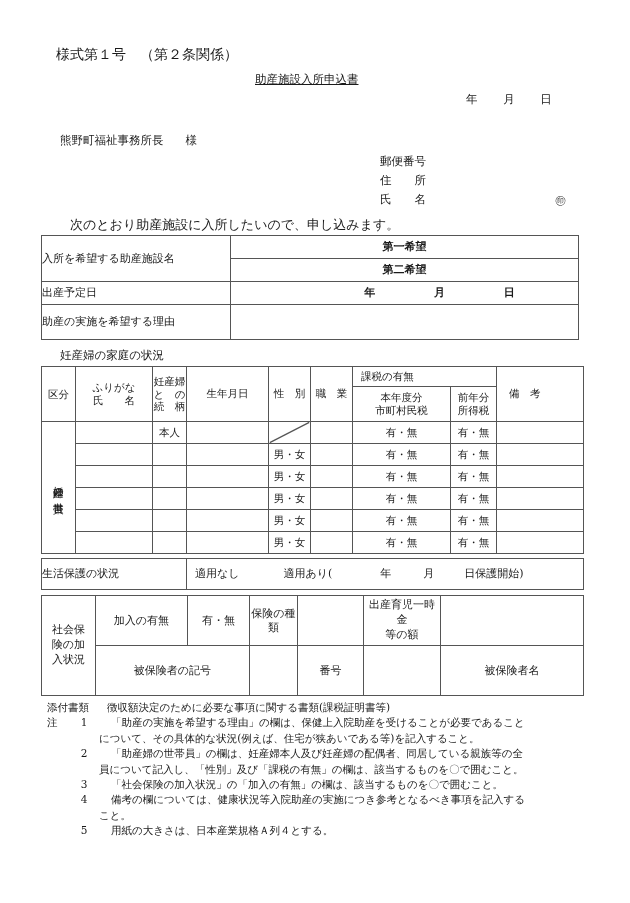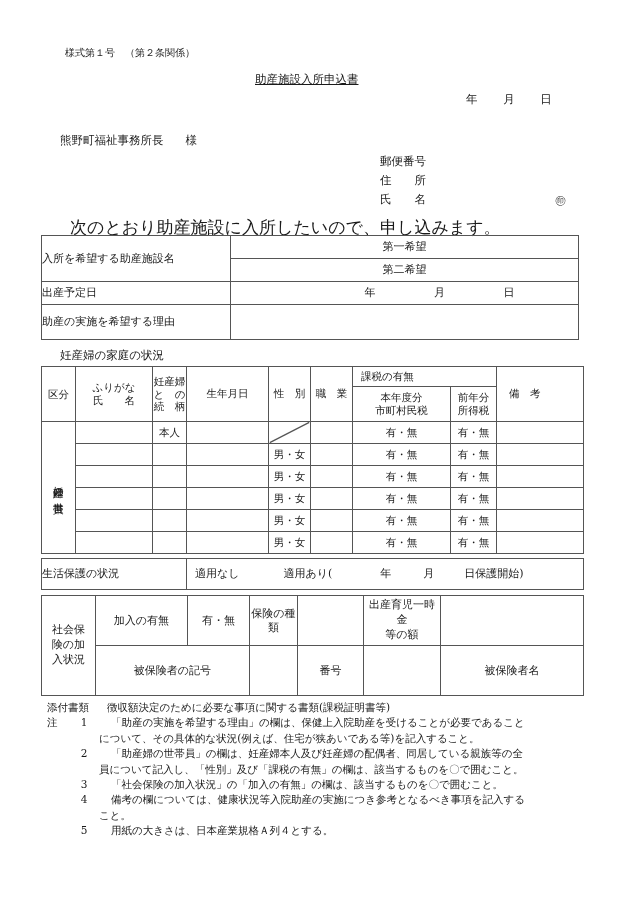--- a/index.html
+++ b/index.html
@@ -19,21 +19,21 @@
   }
   .page {
     position: absolute;
     inset: 0;
   }
 
   
   .abs { position: absolute; white-space: nowrap; }
 
   
-  #form-no      { left: 65px;  top: 46px;  font-size: 10px; }
+  #form-no      { left: 56px;  top: 46px;  font-size: 14px; }
   #doc-title    { left: 255px; top: 72px;  font-size: 11.5px; text-decoration: underline; }
   #date-line    { left: 466px; top: 92px;  font-size: 11.5px; letter-spacing: 0; }
   #date-line span { margin-right: 22px; }
   #date-line span:last-child { margin-right: 0; }
   #addressee    { left: 60px;  top: 133px; font-size: 11.5px; font-family: Liberation Serif, serif; }
   #addressee .sama { margin-left: 22px; }
 
   #applicant {
     position: absolute;
     left: 380px;
@@ -43,21 +43,21 @@
   }
   #applicant .row { position: relative; height: 19px; }
   #applicant .lbl { display: inline-block; width: 58px; }
   #applicant .seal {
     position: absolute;
     left: 175px;
     top: 1px;
     font-size: 11px;
   }
 
-  #intro-line { left: 70px; top: 216px; font-size: 17px; }
+  #intro-line { left: 70px; top: 216px; font-size: 13px; }
 
   
   table.frm {
     position: absolute;
     border-collapse: collapse;
     table-layout: fixed;
     font-size: 11px;
   }
   table.frm td {
     border: 1px solid #555;
@@ -67,21 +67,21 @@
     line-height: 1.25;
   }
   td.lblcell {
     padding: 0 6px;
   }
   .spread {
     display: flex;
     justify-content: space-between;
     width: 100%;
   }
-  .lft { text-align: left; padding-left: 6px; }
+  .lft { text-align: left; padding-left: 6px; font-weight: bold; }
 
   
   #table-wish { left: 41px; top: 235px; width: 537px; }
 
   
   #household-heading { left: 60px; top: 348px; font-size: 11.5px; }
 
   
   #table-household { left: 41px; top: 366px; width: 542px; }
   #table-household td { font-size: 10.5px; }

